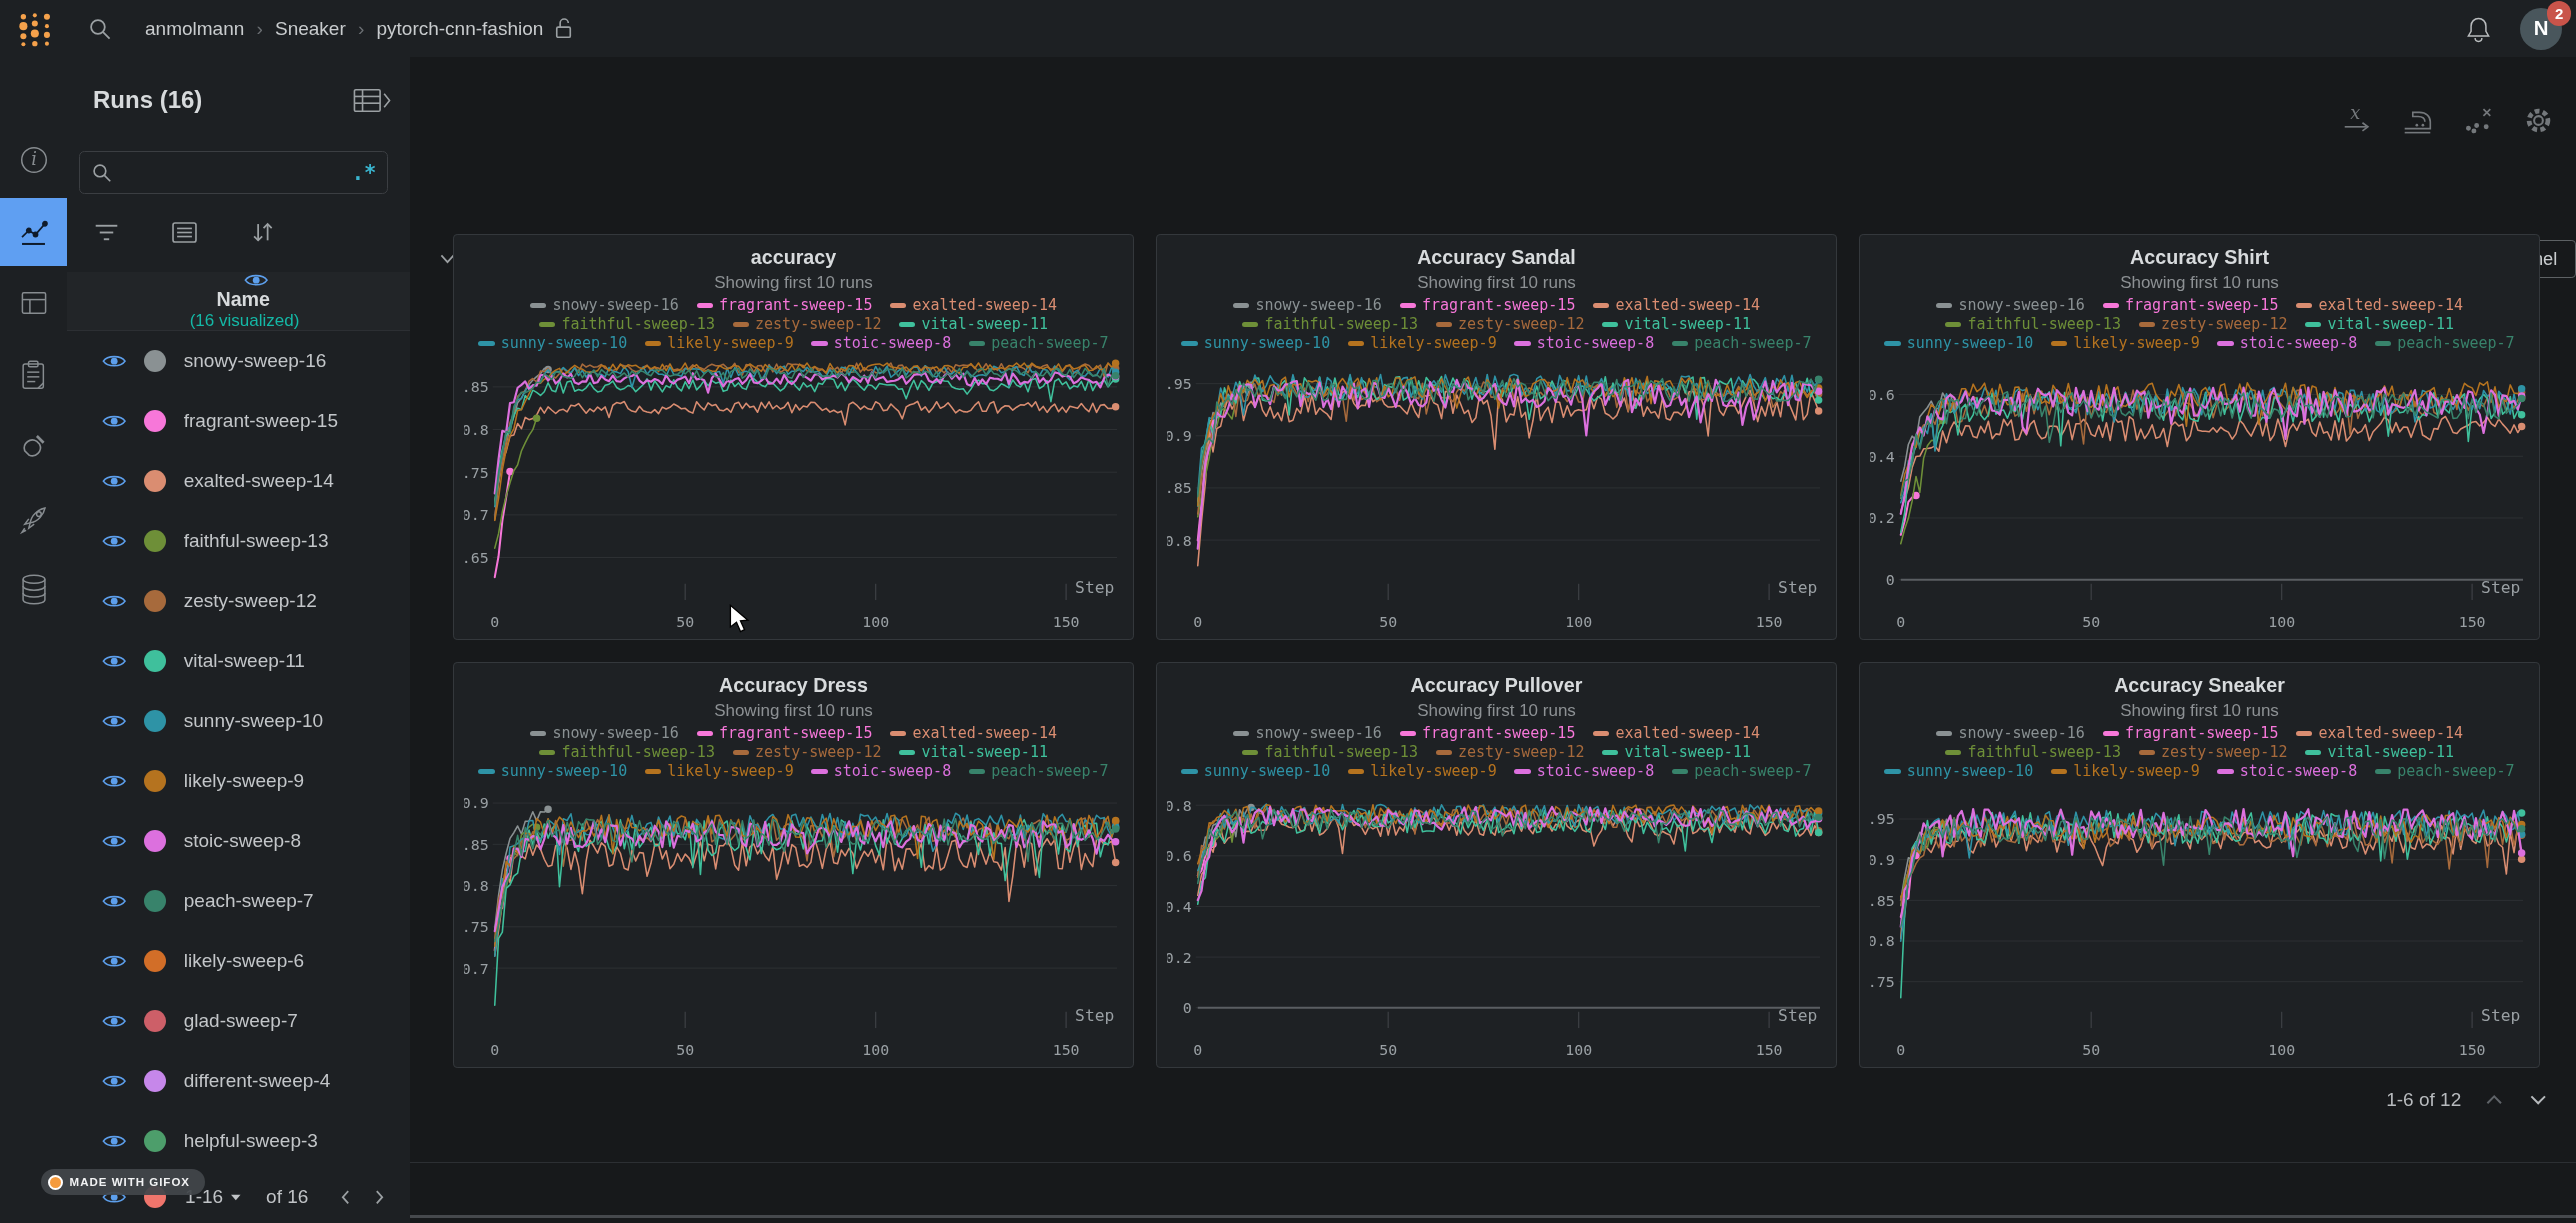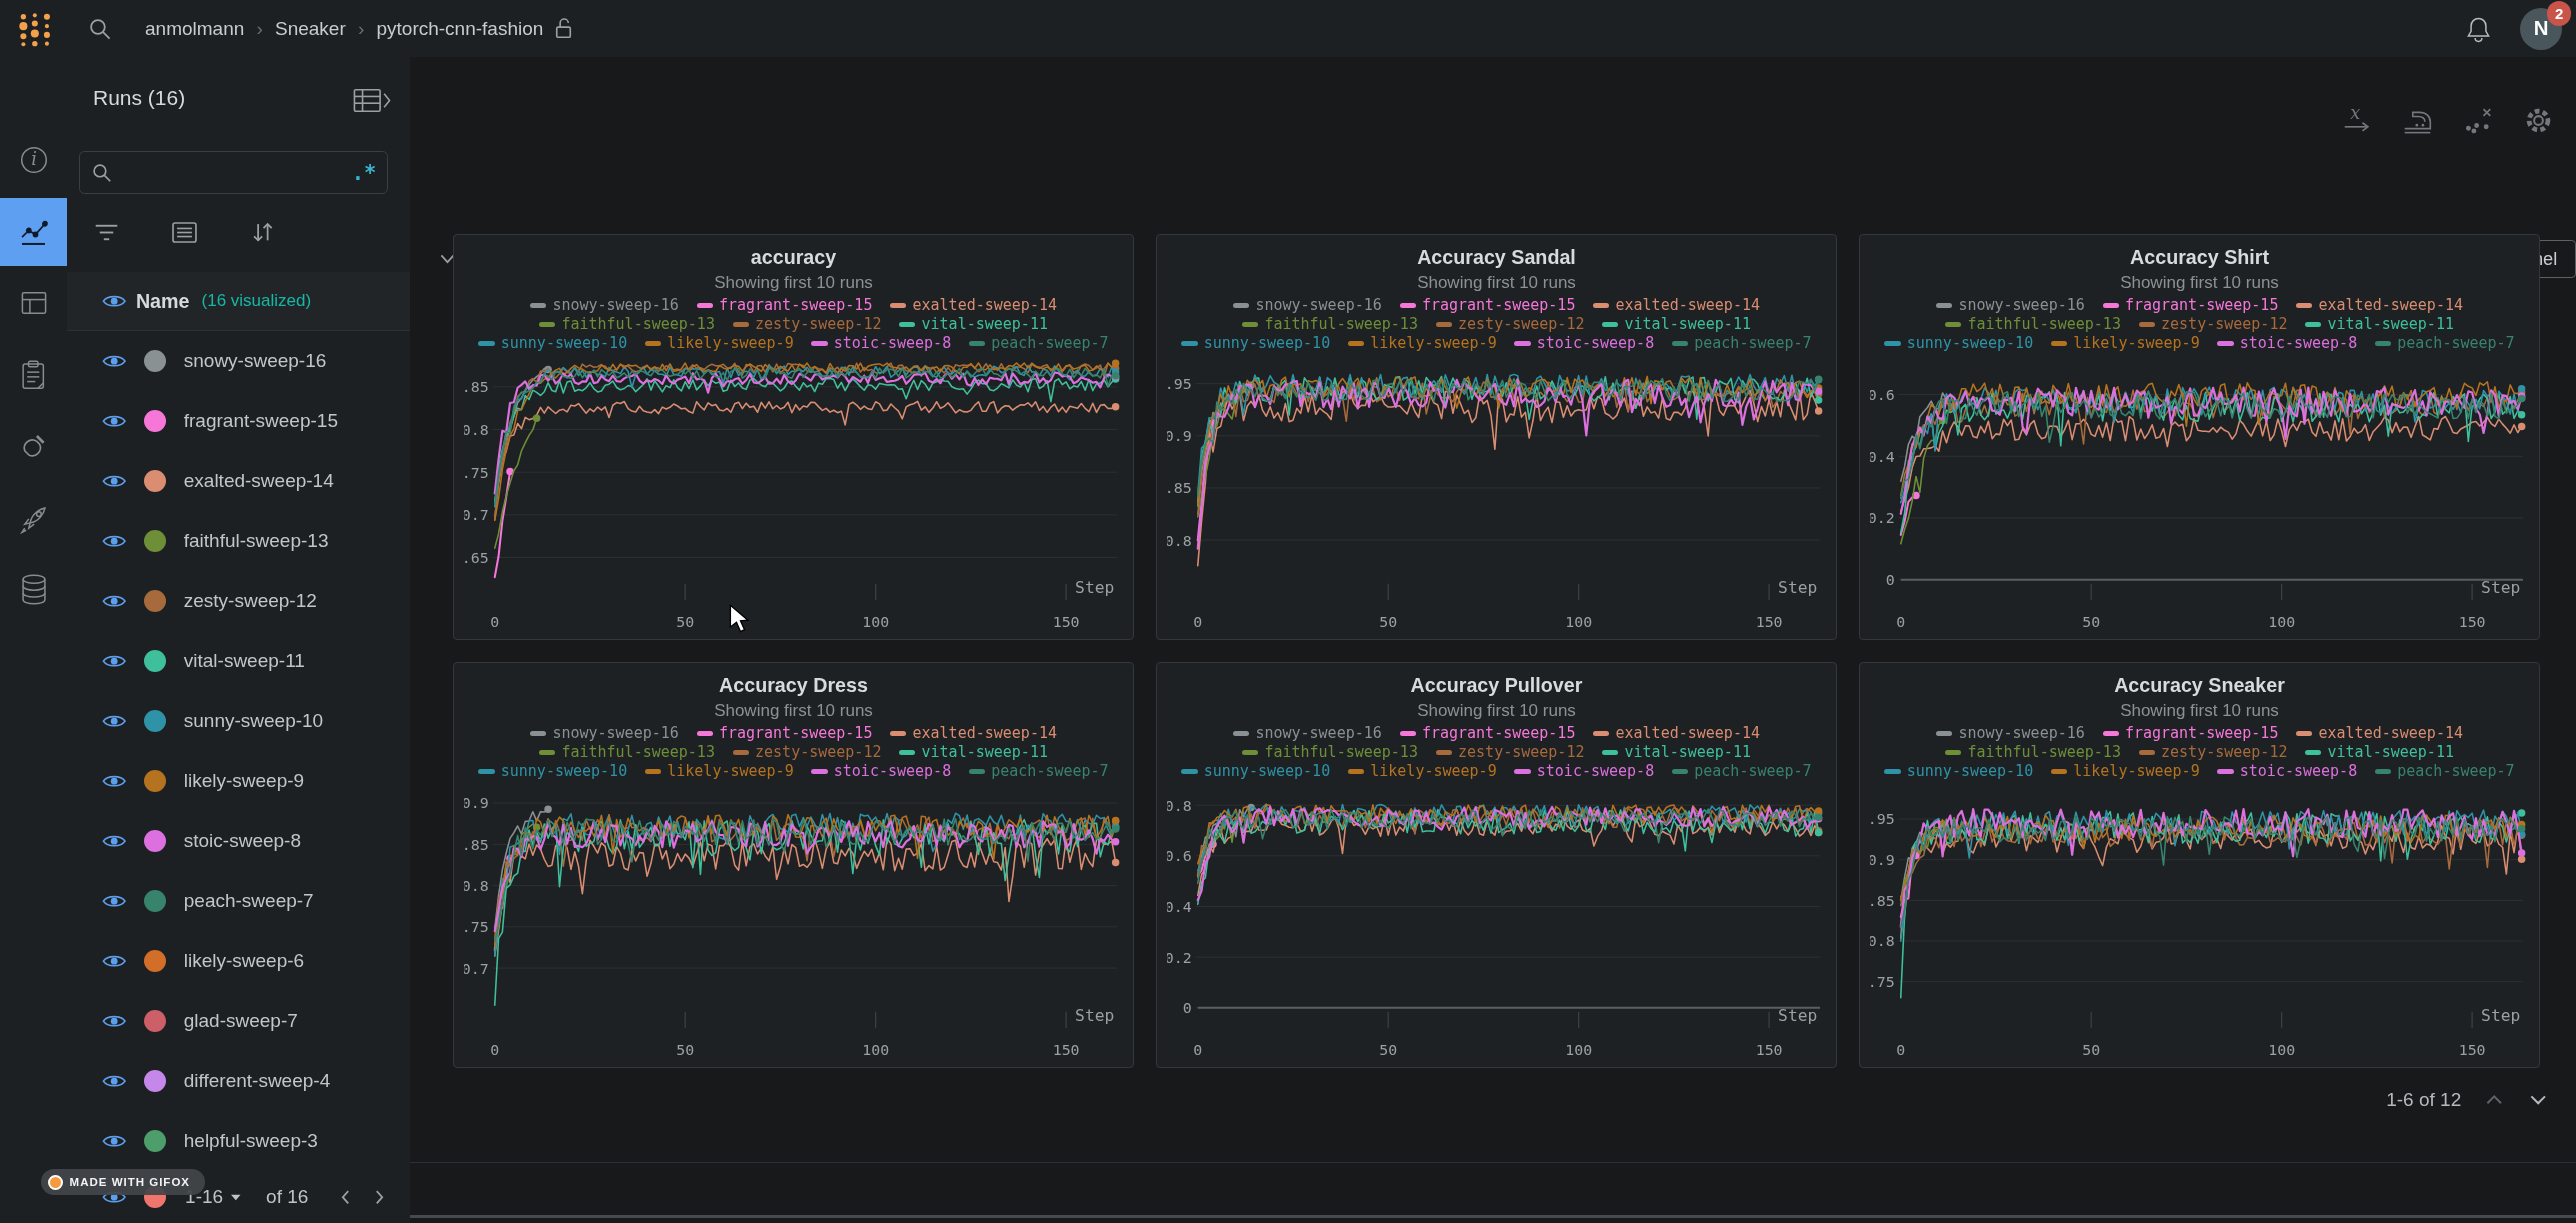--- a/index.html
+++ b/index.html
@@ -17,31 +17,31 @@
   .crumb{font-size:19px;color:#c9ccce;}
   .crumb-sep{font-size:19px;color:#6b6f73;margin:0 12.2px;}
   
   #rail{position:absolute;left:0;top:57px;width:67px;height:1166px;background:var(--panel);
         border-right:0.7px solid #26292c;}
   .rail-ic{position:absolute;left:0;width:67px;height:68px;display:flex;align-items:center;justify-content:center;}
   .rail-active{background:#5f9ff2;}
   
   #sidebar{position:absolute;left:67px;top:57px;width:343px;height:1166px;background:var(--panel);
            border-right:0.7px solid #2a2d31;}
-  #runs-title{position:absolute;left:26px;top:28.5px;font-size:21px;font-weight:400;color:#d7dadc;text-align:center;}
+  #runs-title{position:absolute;left:26px;top:28.5px;font-size:24px;font-weight:700;color:#d7dadc;text-align:center;}
   #runs-table-icon{position:absolute;right:19px;top:30px;color:#9ba0a3;}
   #side-search{position:absolute;left:12.2px;top:94px;width:307px;height:41px;border:0.7px solid #3b3e42;
                border-radius:5.4px;display:flex;align-items:center;background:#1d2023;}
   .regex{margin-left:auto;margin-right:11px;font-family:"DejaVu Sans Mono",monospace;
          font-size:20.4px;color:#3ab5cf;font-weight:700;}
   #side-controls{position:absolute;left:0px;top:151px;width:343px;height:48px;display:flex;align-items:center;}
   #side-controls .ctl{width:78px;display:flex;justify-content:center;}
   #side-divider{position:absolute;left:0;top:215px;width:343px;height:0.7px;background:#2c2f33;}
   #name-header{position:absolute;left:0;top:215px;width:343px;height:58px;background:#222528;
-               border-bottom:0.7px solid #2c2f33;display:flex;align-items:center;}
+               border-bottom:0.7px solid #2c2f33;display:flex;align-items:center;flex-direction:column;}
   #name-header .lbl{font-size:19.7px;font-weight:700;color:#d7dadc;margin-left:9.5px;}
   #name-header .note{font-size:17px;color:#14b8a6;margin-left:12px;}
   #run-list{position:absolute;left:0;top:274px;width:343px;height:855px;overflow:hidden;}
   .run-row{height:60px;display:flex;align-items:center;}
   .run-dot{width:22px;height:22px;border-radius:50%;margin-left:17.7px;flex:0 0 auto;}
   .run-name{font-size:19px;color:#c3c6c9;margin-left:17.7px;white-space:nowrap;}
   .eye{margin-left:35px;flex:0 0 auto;}
   #side-footer{position:absolute;left:0;bottom:0;width:343px;height:52px;display:flex;align-items:center;background:var(--panel);}
   #side-footer .pag{font-size:19px;color:#c0c3c6;}
   

